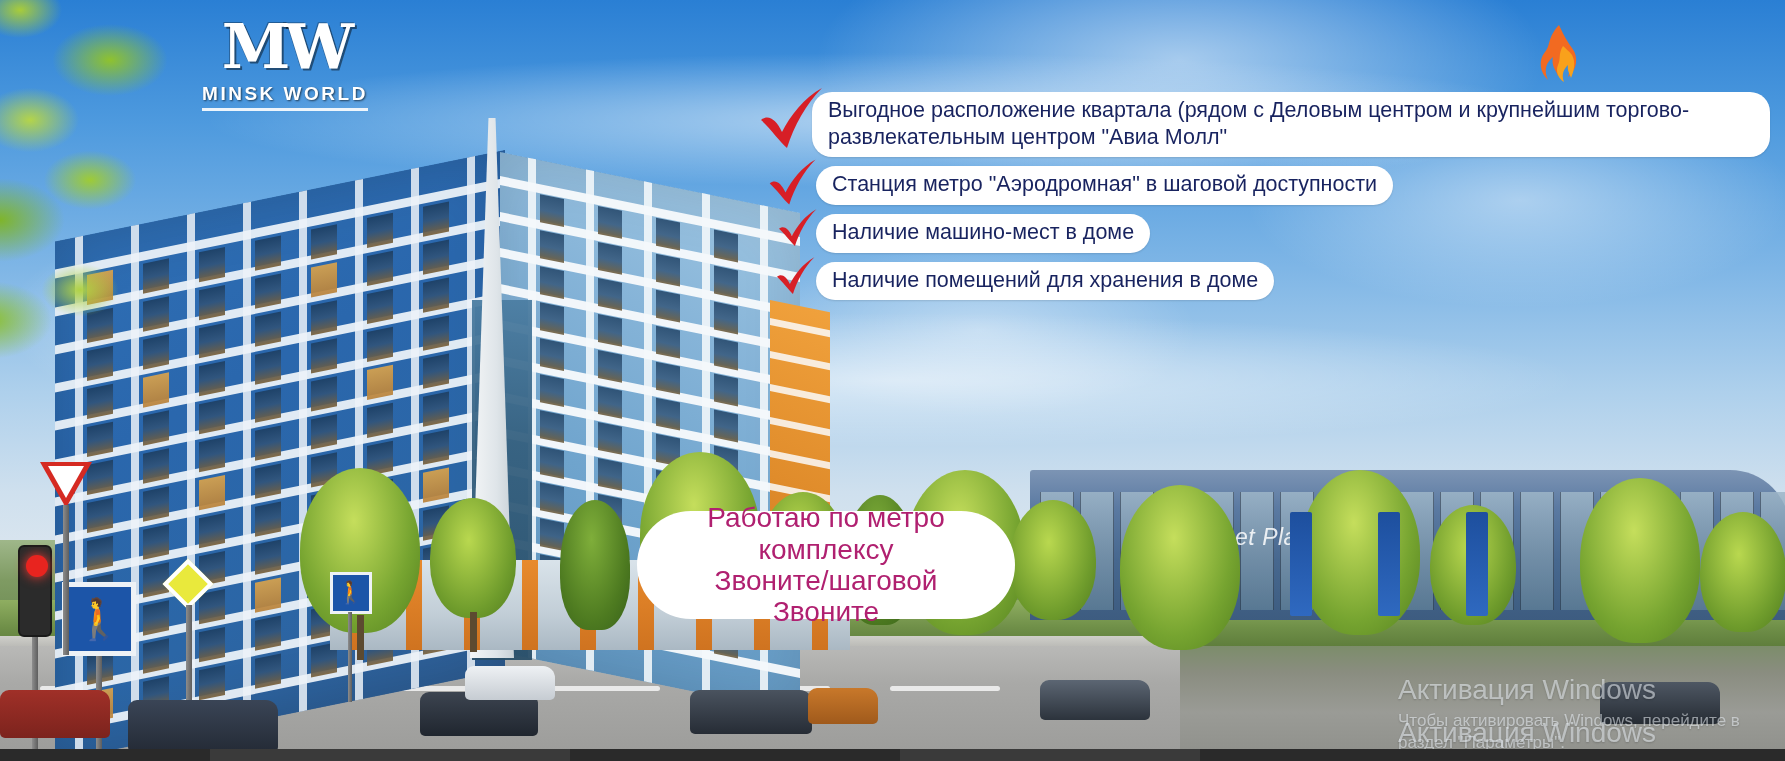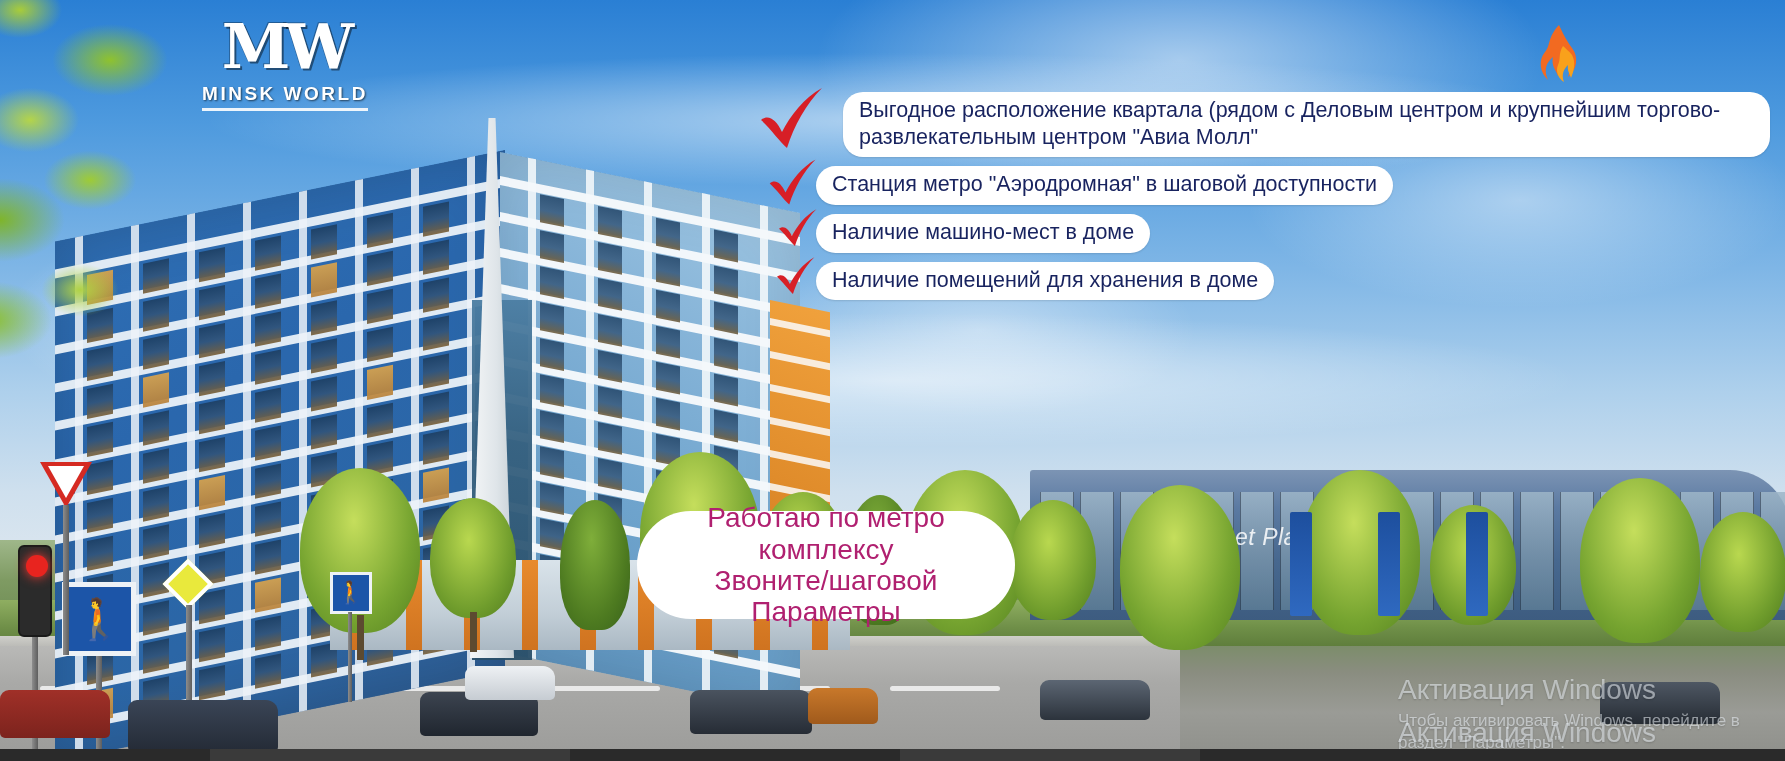--- a/index.html
+++ b/index.html
@@ -222,21 +222,21 @@
     padding:5px 16px 7px 16px; color:#18235f; font-size:21.5px; line-height:1.24;
     box-shadow:0 1px 2px rgba(0,0,0,.12);
     display:inline-block;
   }
   .b1 .check { width:72px; height:72px; top:-6px; left:-4px; }
   .b2 .check { width:54px; height:54px; top:-8px; left:6px; }
   .b3 .check { width:46px; height:46px; top:-6px; left:12px; }
   .b4 .check { width:44px; height:44px; top:-6px; left:14px; }
   .b5 .check { width:44px; height:44px; top:-6px; left:16px; }
   .b2 .bullet-pill, .b3 .bullet-pill, .b4 .bullet-pill, .b5 .bullet-pill { margin-left:56px; }
-  .b1 .bullet-pill { margin-left:83px; }
+  .b1 .bullet-pill { margin-left:52px; }
 
   .contact-card {
     position:absolute; left:637px; top:511px; width:378px; height:108px;
     background:#ffffff; border-radius:54px;
     display:flex; flex-direction:column; align-items:center; justify-content:center;
     color:#b02070; font-size:28px; line-height:1.12; text-align:center;
   }
 
   
   .wm { position:absolute; color:rgba(238,244,250,.55); text-shadow:0 1px 2px rgba(0,0,0,.18); }
@@ -597,21 +597,21 @@
         </svg>
       </span>
       <span class="bullet-pill">Наличие помещений для хранения в доме</span>
     </div>
 
   </div>
 
   <div class="contact-card">
     <div>Работаю по метро комплексу</div>
     <div>Звоните/шаговой</div>
-    <div>Параметры</div>
+    <div>Звоните</div>
   </div>
 
   <div class="wm wm-1">
     <div class="wm-title">Активация Windows</div>
     <div class="wm-sub">Чтобы активировать Windows, перейдите в раздел "Параметры".</div>
   </div>
   <div class="wm wm-2">
     <div class="wm-title">Активация Windows</div>
     <div class="wm-sub">Чтобы активировать Windows, перейдите в раздел "Параметры".</div>
   </div>

